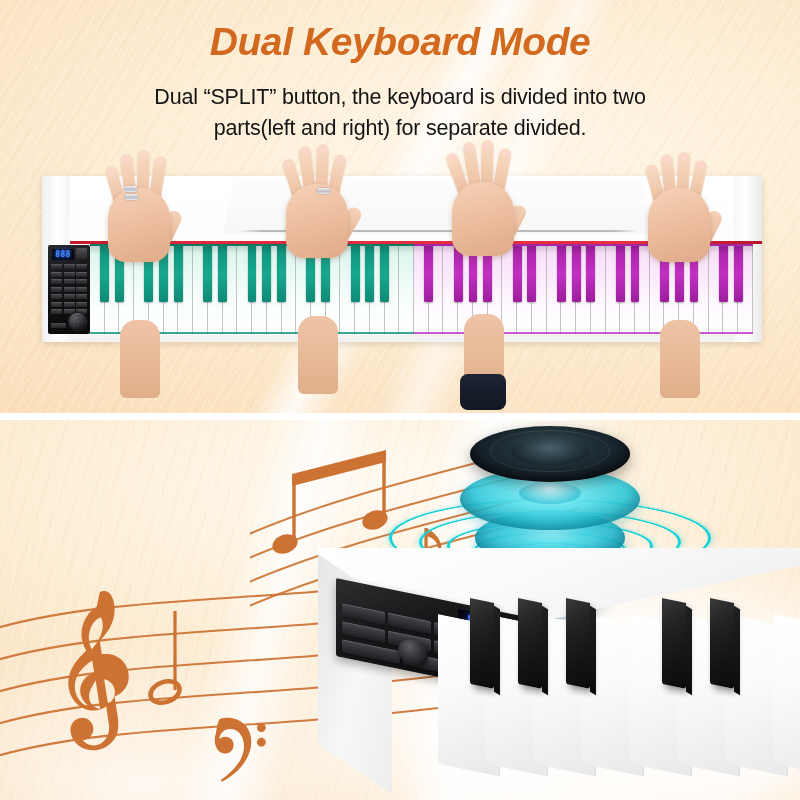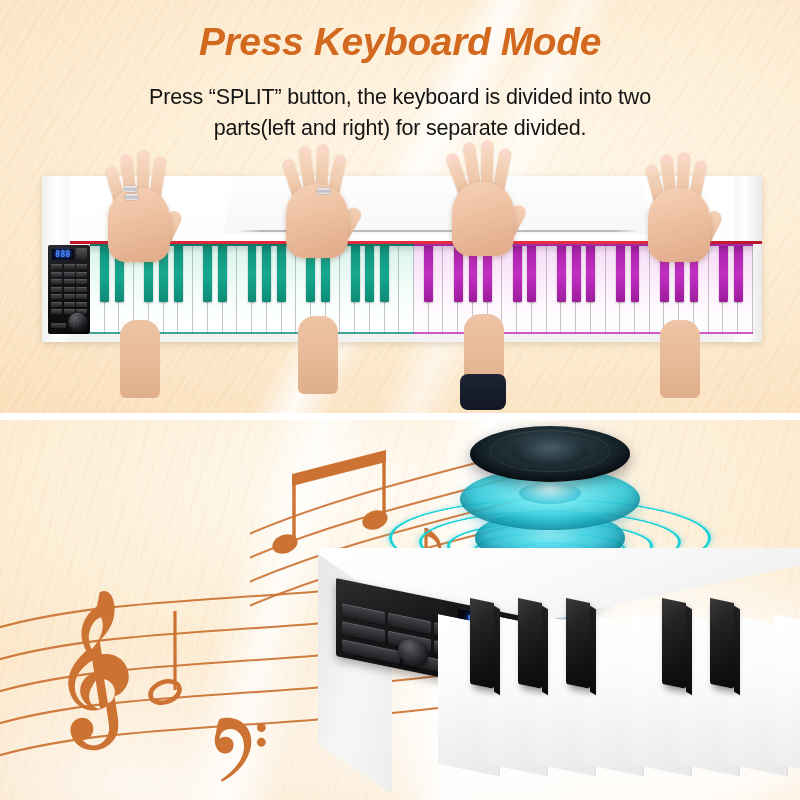--- a/index.html
+++ b/index.html
@@ -324,24 +324,24 @@
   #music-svg2 { position:absolute; left:250px; top:0px; width:330px; height:230px; }
 </style>
 </head>
 <body>
 
 <div id="page">
 
   <div class="panel" id="panel-top">
     <div class="bg-cream"></div>
 
-    <div id="headline">Press Keyboard Mode</div>
+    <div id="headline">Dual Keyboard Mode</div>
 
     <div id="subtitle">
-      <div>Press “SPLIT” button, the keyboard is divided into two</div>
+      <div>Dual “SPLIT” button, the keyboard is divided into two</div>
       <div>parts(left and right) for separate divided.</div>
     </div>
 
     <div id="piano-top">
       <div class="piano-body"></div>
       <div class="piano-left-block"></div>
       <div class="piano-right-block"></div>
       <div class="piano-lid"></div>
       <div class="lid-groove"></div>
       <div class="lid-groove2"></div>

